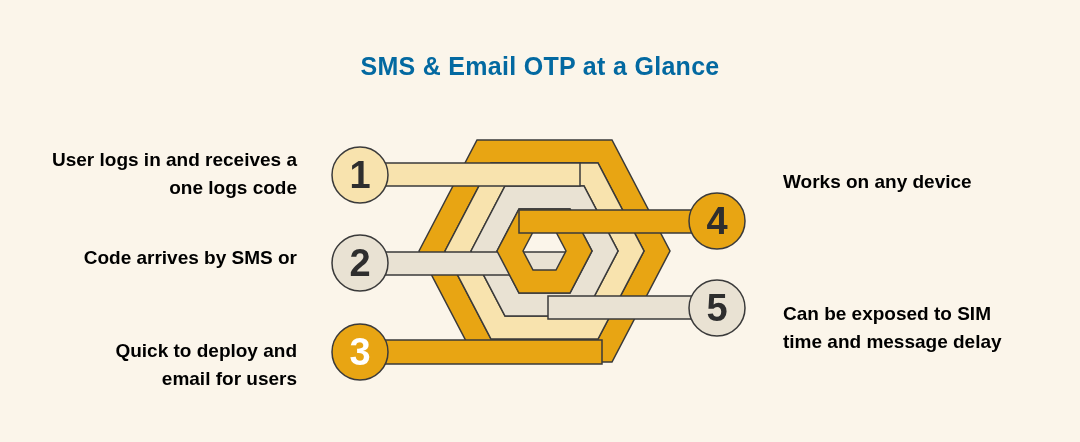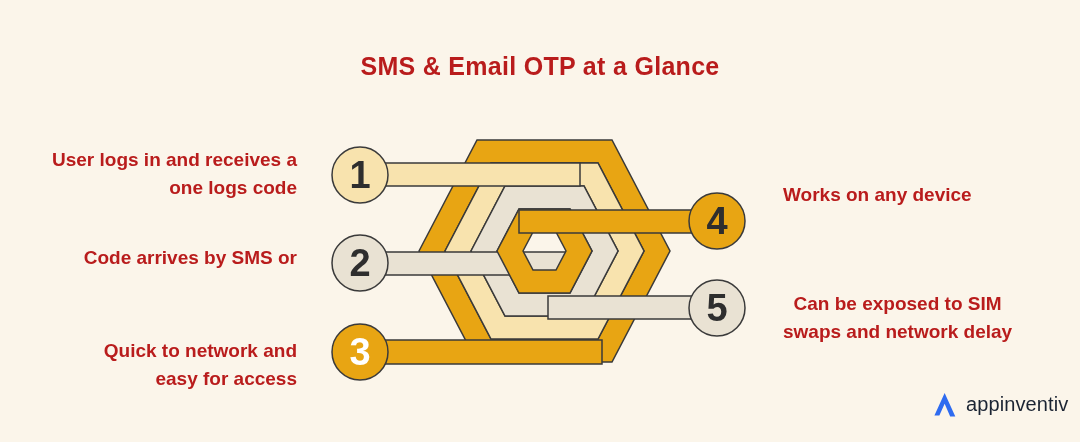--- a/index.html
+++ b/index.html
@@ -12,38 +12,38 @@
     font-family: "Liberation Sans", sans-serif;
   }
   .title {
     position: absolute;
     left: 0; right: 0; top: 52px;
     margin: 0;
     text-align: center;
     font-size: 25px;
     font-weight: 700;
     letter-spacing: 0.3px;
-    color: #b91c1c;
+    color: #0369a1;
   }
   .step-text {
     position: absolute;
     font-size: 19px;
     line-height: 28px;
     font-weight: 600;
-    color: #b91c1c;
+    color: #000000;
     white-space: nowrap;
   }
   .step-text.left  { right: 783px; text-align: right; }
   .step-text.right { left: 783px; text-align: left; }
   .step-text .line { display: block; }
   #step1-text { top: 146px; }
   #step2-text { top: 244px; }
   #step3-text { top: 337px; }
-  #step4-text { top: 181px; }
-  #step5-text { top: 290px; text-align: center; }
+  #step4-text { top: 168px; }
+  #step5-text { top: 300px; }
   .hexgraph { position: absolute; left: 0; top: 0; }
   .logo {
     position: absolute;
     left: 931px; top: 389px;
     display: flex;
     align-items: center;
     gap: 6px;
   }
   .logo-text {
     font-size: 20px;
@@ -60,30 +60,30 @@
   <h1 class="title">SMS &amp; Email OTP at a Glance</h1>
 
   <div class="step-text left" id="step1-text">
     <span class="line">User logs in and receives a</span>
     <span class="line">one logs code</span>
   </div>
   <div class="step-text left" id="step2-text">
     <span class="line">Code arrives by SMS or</span>
   </div>
   <div class="step-text left" id="step3-text">
-    <span class="line">Quick to network and</span>
-    <span class="line">easy for access</span>
+    <span class="line">Quick to deploy and</span>
+    <span class="line">email for users</span>
   </div>
 
   <div class="step-text right" id="step4-text">
     <span class="line">Works on any device</span>
   </div>
   <div class="step-text right" id="step5-text">
     <span class="line">Can be exposed to SIM</span>
-    <span class="line">swaps and network delay</span>
+    <span class="line">time and message delay</span>
   </div>
 
   <svg class="hexgraph" width="1080" height="442" viewBox="0 0 1080 442">
     <g stroke="#3A3A3A" stroke-width="1.5" stroke-linejoin="miter">
 
       <path fill="#E8A513" fill-rule="evenodd" d="M419,251 L477,140 L612,140 L670,251 L612,362 L477,362 Z
                M445,251 L491,163 L598,163 L644,251 L598,339 L491,339 Z"></path>
 
       <path fill="#F8E3AE" fill-rule="evenodd" d="M445,251 L491,163 L598,163 L644,251 L598,339 L491,339 Z
                M471,251 L505,186 L584,186 L618,251 L584,316 L505,316 Z"></path>
@@ -113,20 +113,14 @@
 
     <g font-family="Liberation Sans, sans-serif" font-size="38" font-weight="700" text-anchor="middle" stroke="none">
       <text x="360" y="188" fill="#2E2E2E">1</text>
       <text x="360" y="276" fill="#2E2E2E">2</text>
       <text x="360" y="365" fill="#FFFFFF">3</text>
       <text x="717" y="234" fill="#2E2E2E">4</text>
       <text x="717" y="321" fill="#2E2E2E">5</text>
     </g>
   </svg>
 
-  <div class="logo">
-    <svg width="29" height="31" viewBox="0 0 34 34">
-      <path fill="#2E6BF0" d="M4,30 L16,3.5 L28.5,31 L22.5,31 L16,16 L9.8,30 Z"></path>
-    </svg>
-    <span class="logo-text">appinventiv</span>
-  </div>
 
 </div>
 
 </body></html>

